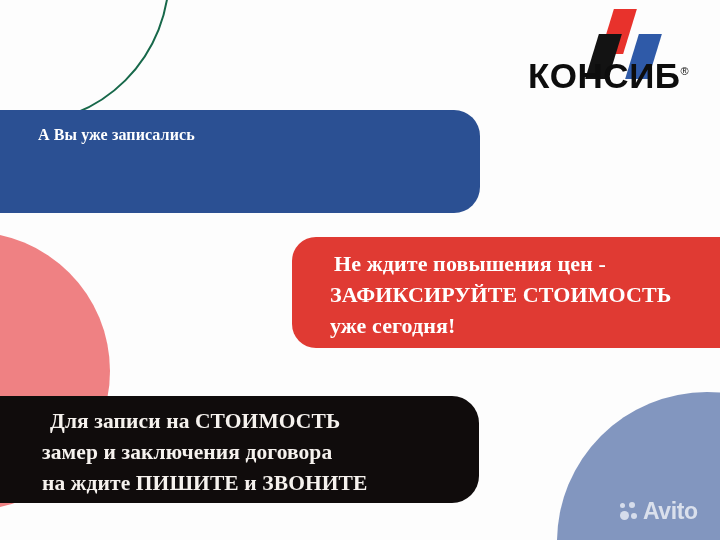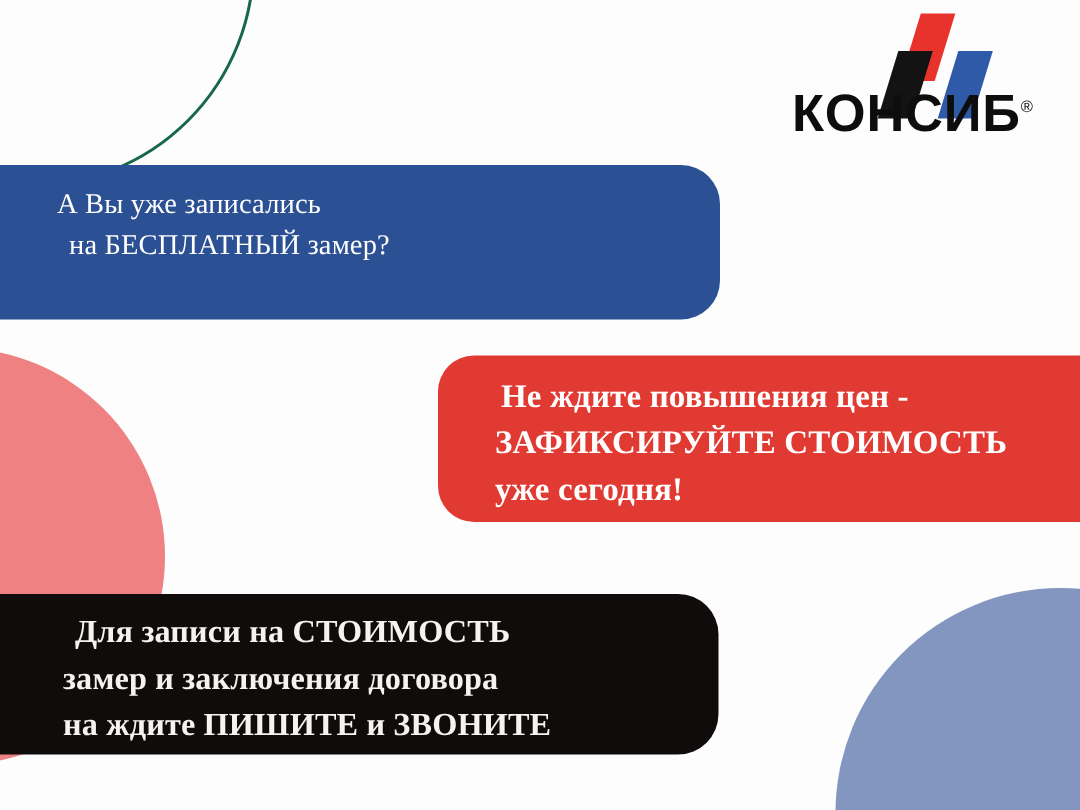--- a/index.html
+++ b/index.html
@@ -103,22 +103,22 @@
     left: -40px;
     top: 110px;
     width: 520px;
     height: 103px;
     background: #2b5093;
     border-radius: 26px;
     color: #ffffff;
     padding: 14px 0 0 78px;
   }
   .banner-blue p {
-    font-size: 19px;
-    font-weight: 400;
+    font-size: 16px;
+    font-weight: 700;
     line-height: 1.42;
     letter-spacing: 0.1px;
   }
 
   .banner-red {
     left: 292px;
     top: 237px;
     width: 468px;
     height: 111px;
     background: #e03a33;
@@ -199,29 +199,37 @@
     <div class="logo-marks">
       <span class="para para-red"></span>
       <span class="para para-black"></span>
       <span class="para para-blue"></span>
     </div>
     <div class="logo-word"><span>КОНСИБ</span><span class="logo-reg">®</span></div>
   </div>
 
   <div class="banner banner-blue">
     <p>А Вы уже записались</p>
-    <p class="indent-1">на БЕСПЛАТНЫЙ замер?</p>
   </div>
 
   <div class="banner banner-red">
     <p class="indent-2">Не ждите повышения цен -</p>
     <p>ЗАФИКСИРУЙТЕ СТОИМОСТЬ</p>
     <p>уже сегодня!</p>
   </div>
 
   <div class="banner banner-black">
     <p class="indent-1">Для записи на СТОИМОСТЬ</p>
     <p>замер и заключения договора</p>
     <p>на ждите ПИШИТЕ и ЗВОНИТЕ</p>
   </div>
 
+  <div class="avito">
+    <span class="avito-dots">
+      <i></i>
+        <i></i>
+        <i></i>
+        <i></i>
+    </span>
+    <span class="avito-word">Avito</span>
+  </div>
 
 </div>
 
 </body></html>

